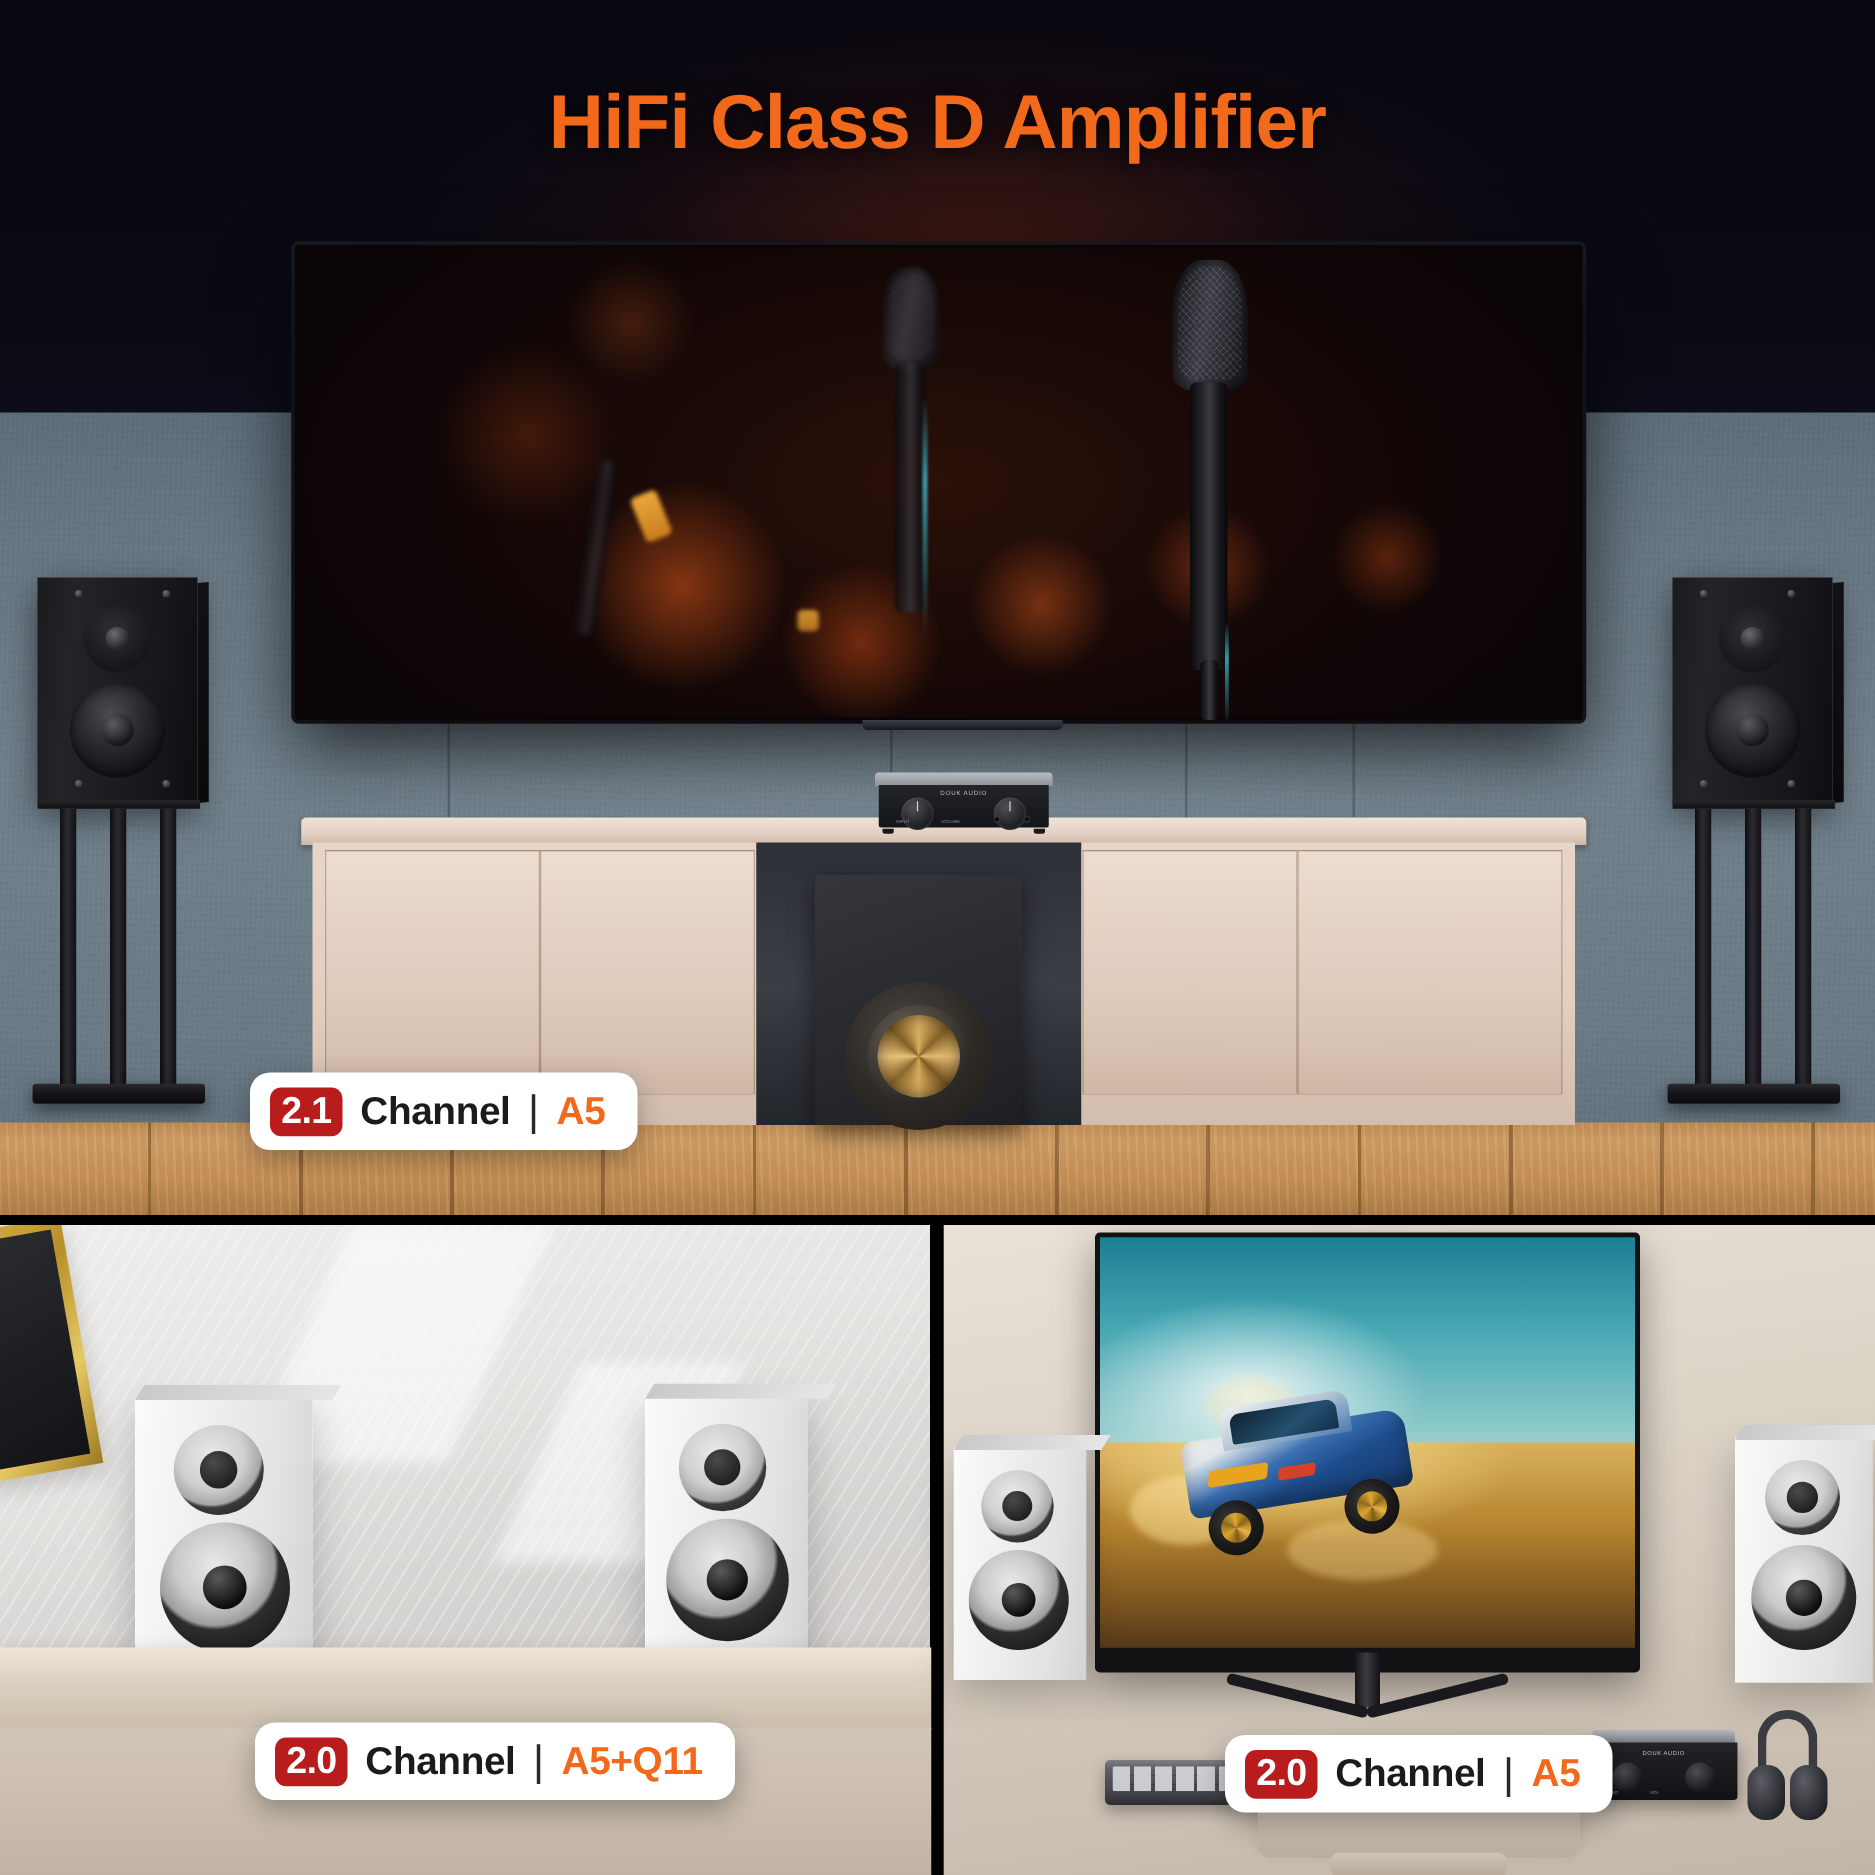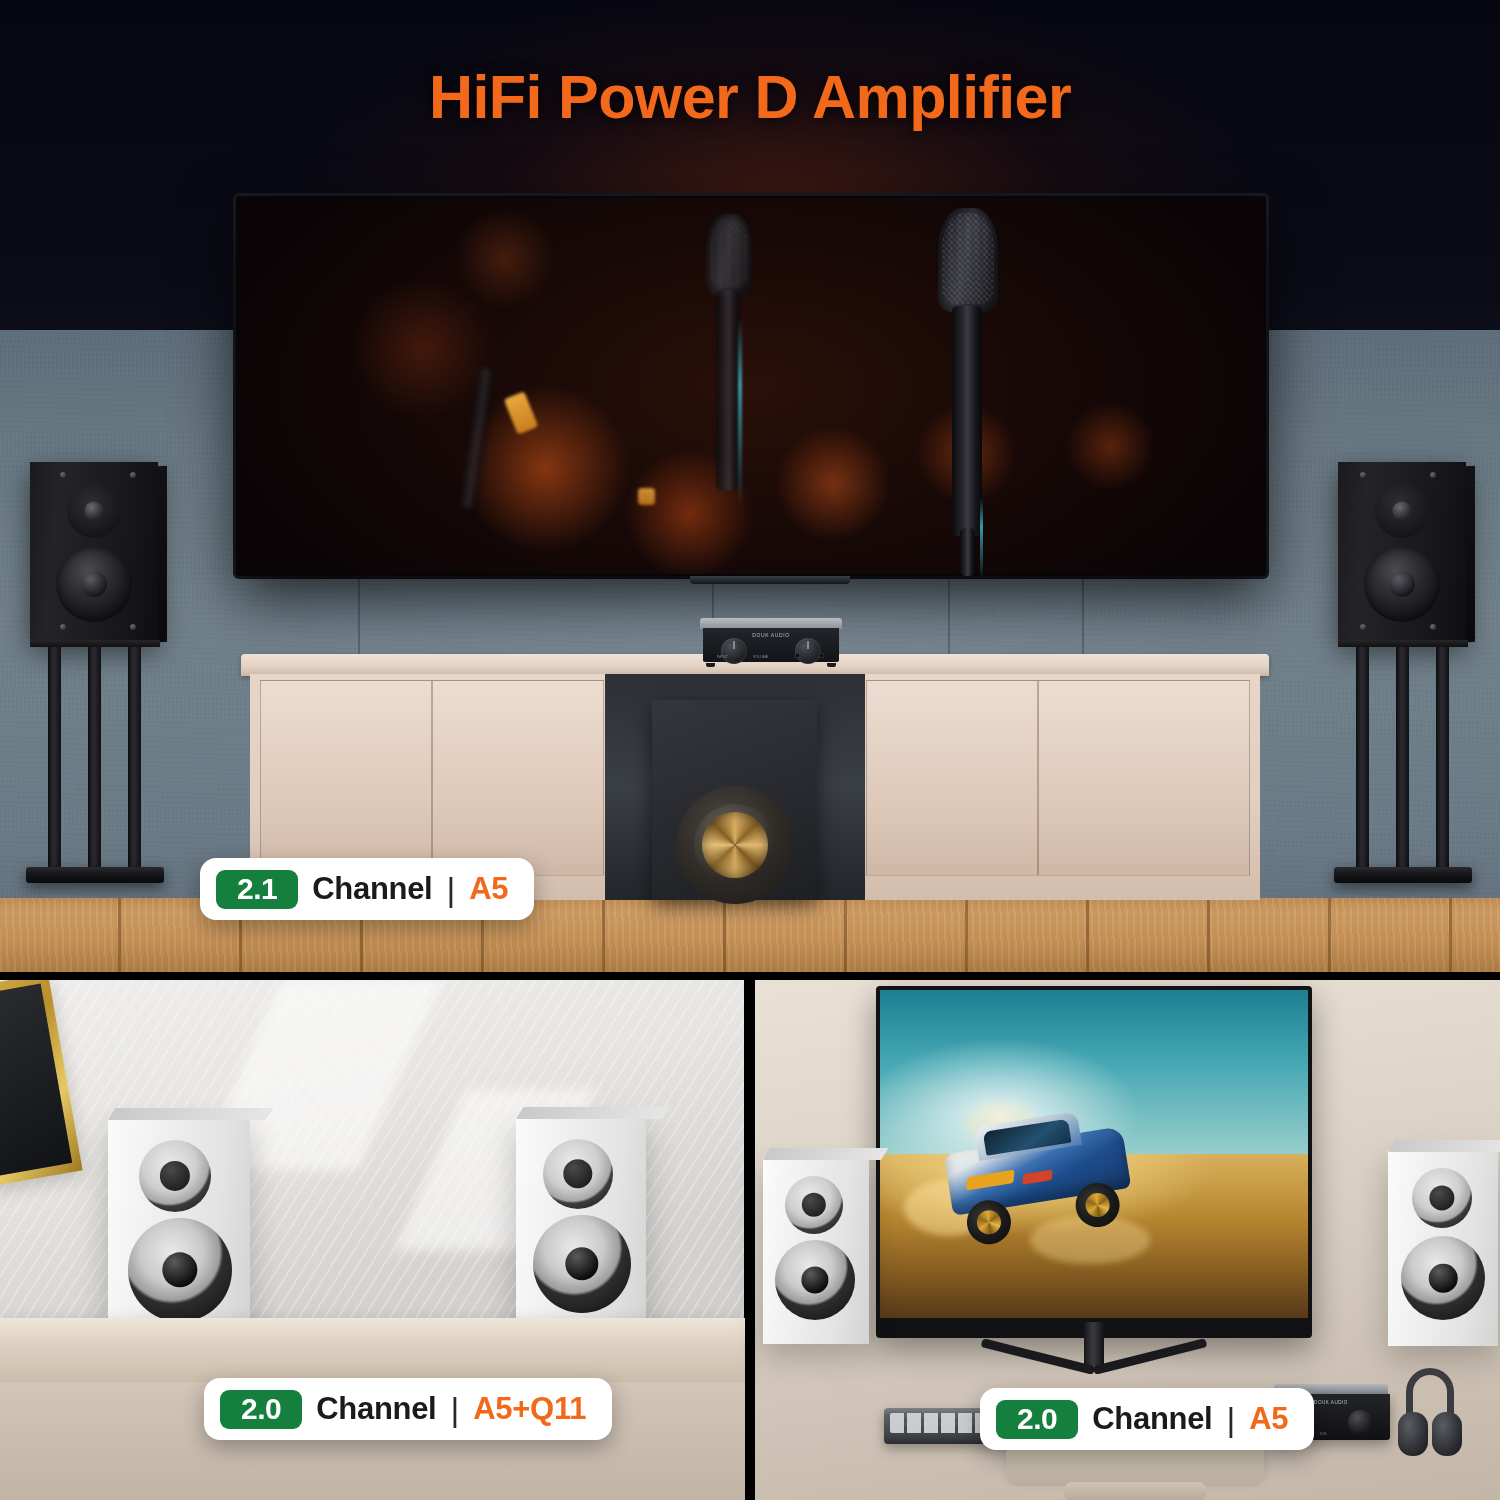--- a/index.html
+++ b/index.html
@@ -294,22 +294,22 @@
     background: linear-gradient(180deg, #cfc5b6, #b5a897); border-radius: 8px; }
 
   
   .badge {
     position: absolute; display: flex; align-items: center;
     background: #ffffff; border-radius: 16px;
     box-shadow: 0 8px 22px rgba(0,0,0,.30);
     padding: 0 26px 0 16px; height: 62px; white-space: nowrap;
   }
   .badge-chip {
-    background: #15803d; color: #fff; font-weight: bold;
-    border-radius: 9px; padding: 4px 21px 5px; font-size: 30px; line-height: 1;
+    background: #b91c1c; color: #fff; font-weight: bold;
+    border-radius: 9px; padding: 4px 9px 5px; font-size: 30px; line-height: 1;
     letter-spacing: -0.5px;
   }
   .badge-chan { color: #1b1b1d; font-weight: bold; font-size: 31px; margin-left: 14px; letter-spacing: -0.3px; }
   .badge-bar { color: #2a2a2c; font-size: 34px; margin: 0 14px; font-weight: 300; }
   .badge-model { color: #f2691c; font-weight: bold; font-size: 31px; letter-spacing: -0.3px; }
 </style>
 </head>
 <body>
 
 <div id="stage">
@@ -399,21 +399,21 @@
         <div class="spk-screw" style="left:22px;bottom:12px"></div>
         <div class="spk-screw" style="right:30px;bottom:12px"></div>
       </div>
       <div class="stand-plinth"></div>
       <div class="stand-pillar" style="left:26px"></div>
       <div class="stand-pillar" style="left:66px"></div>
       <div class="stand-pillar" style="left:106px"></div>
       <div class="stand-base"></div>
     </div>
 
-    <div class="hero-title">HiFi Power D Amplifier</div>
+    <div class="hero-title">HiFi Class D Amplifier</div>
   </div>
 
   <div class="divider-h"></div>
   <div class="divider-v"></div>
 
   <div class="panel-bl">
     <div class="bl-wall"></div>
     <div class="bl-sun" style="left:240px;top:0;width:160px;height:190px;transform:skewX(-24deg)"></div>
     <div class="bl-sun" style="left:430px;top:110px;width:130px;height:160px;transform:skewX(-24deg)"></div>
     <div class="bl-frame"></div>

